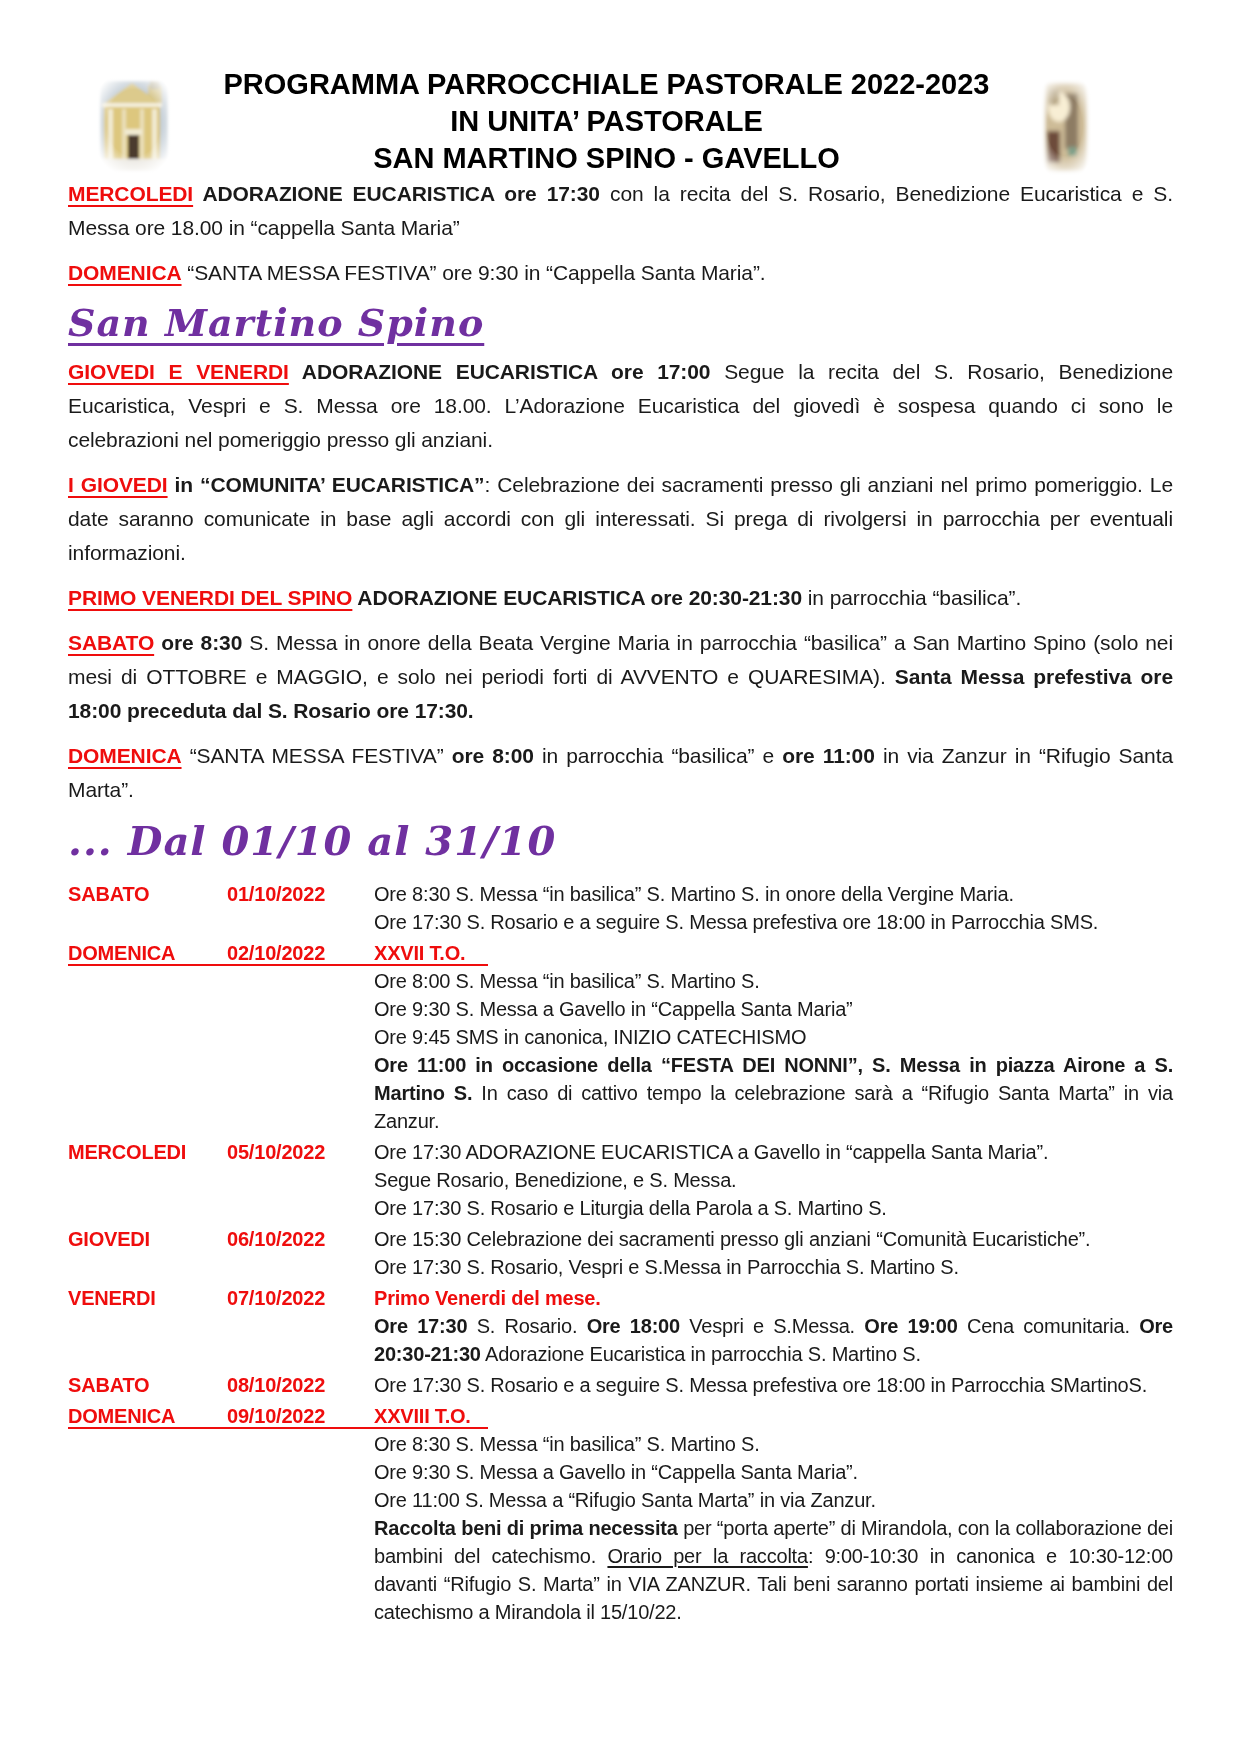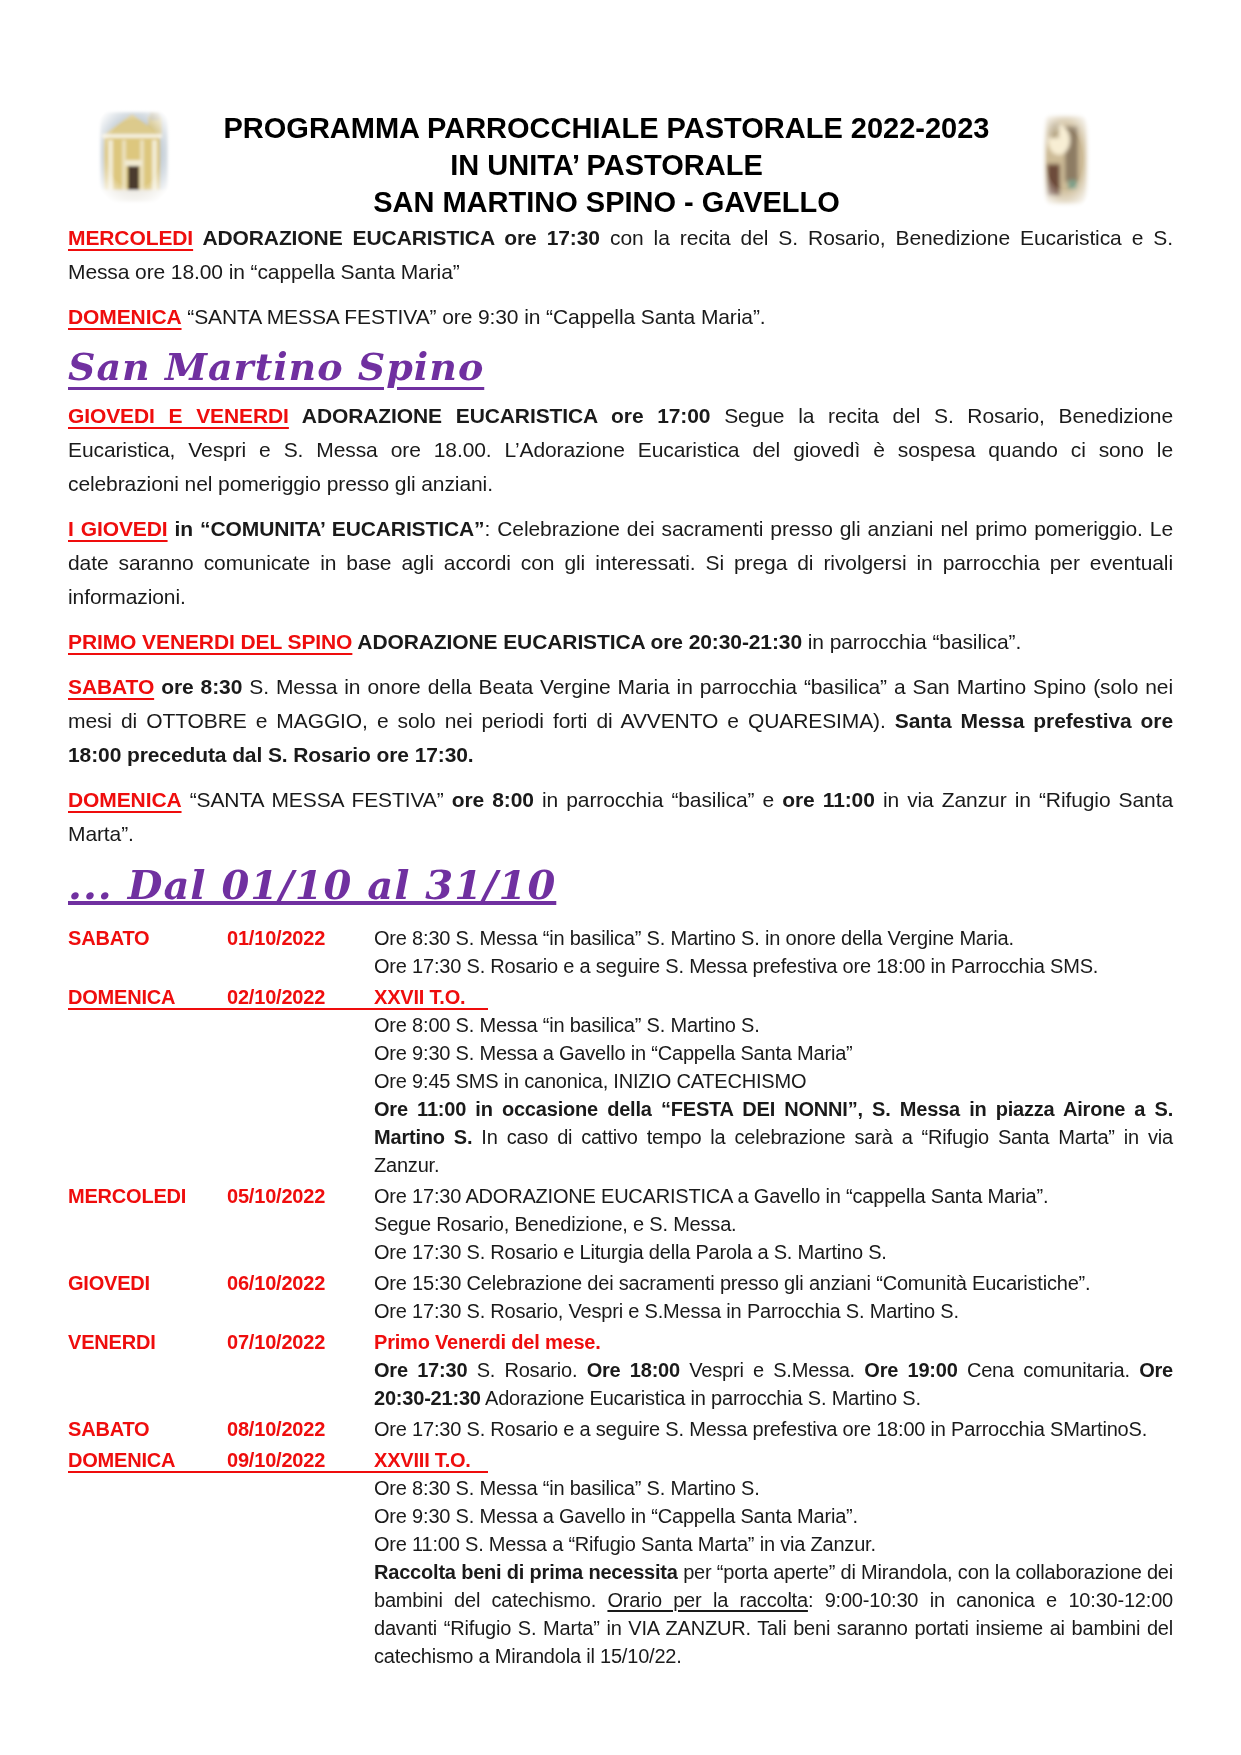--- a/index.html
+++ b/index.html
@@ -6,34 +6,34 @@
     --red:#ef0d0d;
     --purple:#7030A0;
     --ink:#1a1a1a;
   }
   html,body{margin:0;padding:0;background:#ffffff;}
   body{width:1241px;height:1755px;overflow:hidden;
        font-family:"Liberation Sans",sans-serif;color:var(--ink);}
   .page{position:relative;width:1241px;height:1755px;background:#fff;box-sizing:border-box;}
 
   
-  .doc-header{display:flex;align-items:flex-start;padding:60px 16px 0 0;margin-top:44px;}
+  .doc-header{display:flex;align-items:flex-end;padding:60px 16px 0 0;}
   .photo{flex:none;}
   .photo-left{margin-left:92px;width:84px;height:104px;}
   .photo-right{margin-right:130px;width:58px;height:98px;margin-top:8px;}
   .titles{flex:1;text-align:center;font-weight:bold;font-size:29px;line-height:37px;color:#000;padding-top:6px;}
 
   
   .script-heading{
     font-family:"DejaVu Serif",serif;font-style:italic;font-weight:bold;
     color:var(--purple);font-size:38px;line-height:1.15;
     margin:2px 68px 10px 68px;letter-spacing:1px;
   }
   .script-heading.underlined{text-decoration:underline;text-decoration-thickness:3px;text-underline-offset:7px;}
-  .script-heading.h-dal{font-size:40px;margin:0 68px 16px 68px;text-decoration:underline;}
+  .script-heading.h-dal{font-size:40px;margin:0 68px 16px 68px;}
 
   
   .paras{margin:0 68px;}
   .para{margin:0 0 11px 0;font-size:21px;line-height:34px;text-align:justify;letter-spacing:-0.1px;}
 
   .rs-label{color:var(--red);font-weight:bold;text-decoration:underline;
             text-decoration-color:var(--red);text-decoration-thickness:2px;text-underline-offset:4px;}
   .rs-b{font-weight:bold;}
   .rs-rb{color:var(--red);font-weight:bold;}
   .rs-u{text-decoration:underline;text-underline-offset:3px;}

